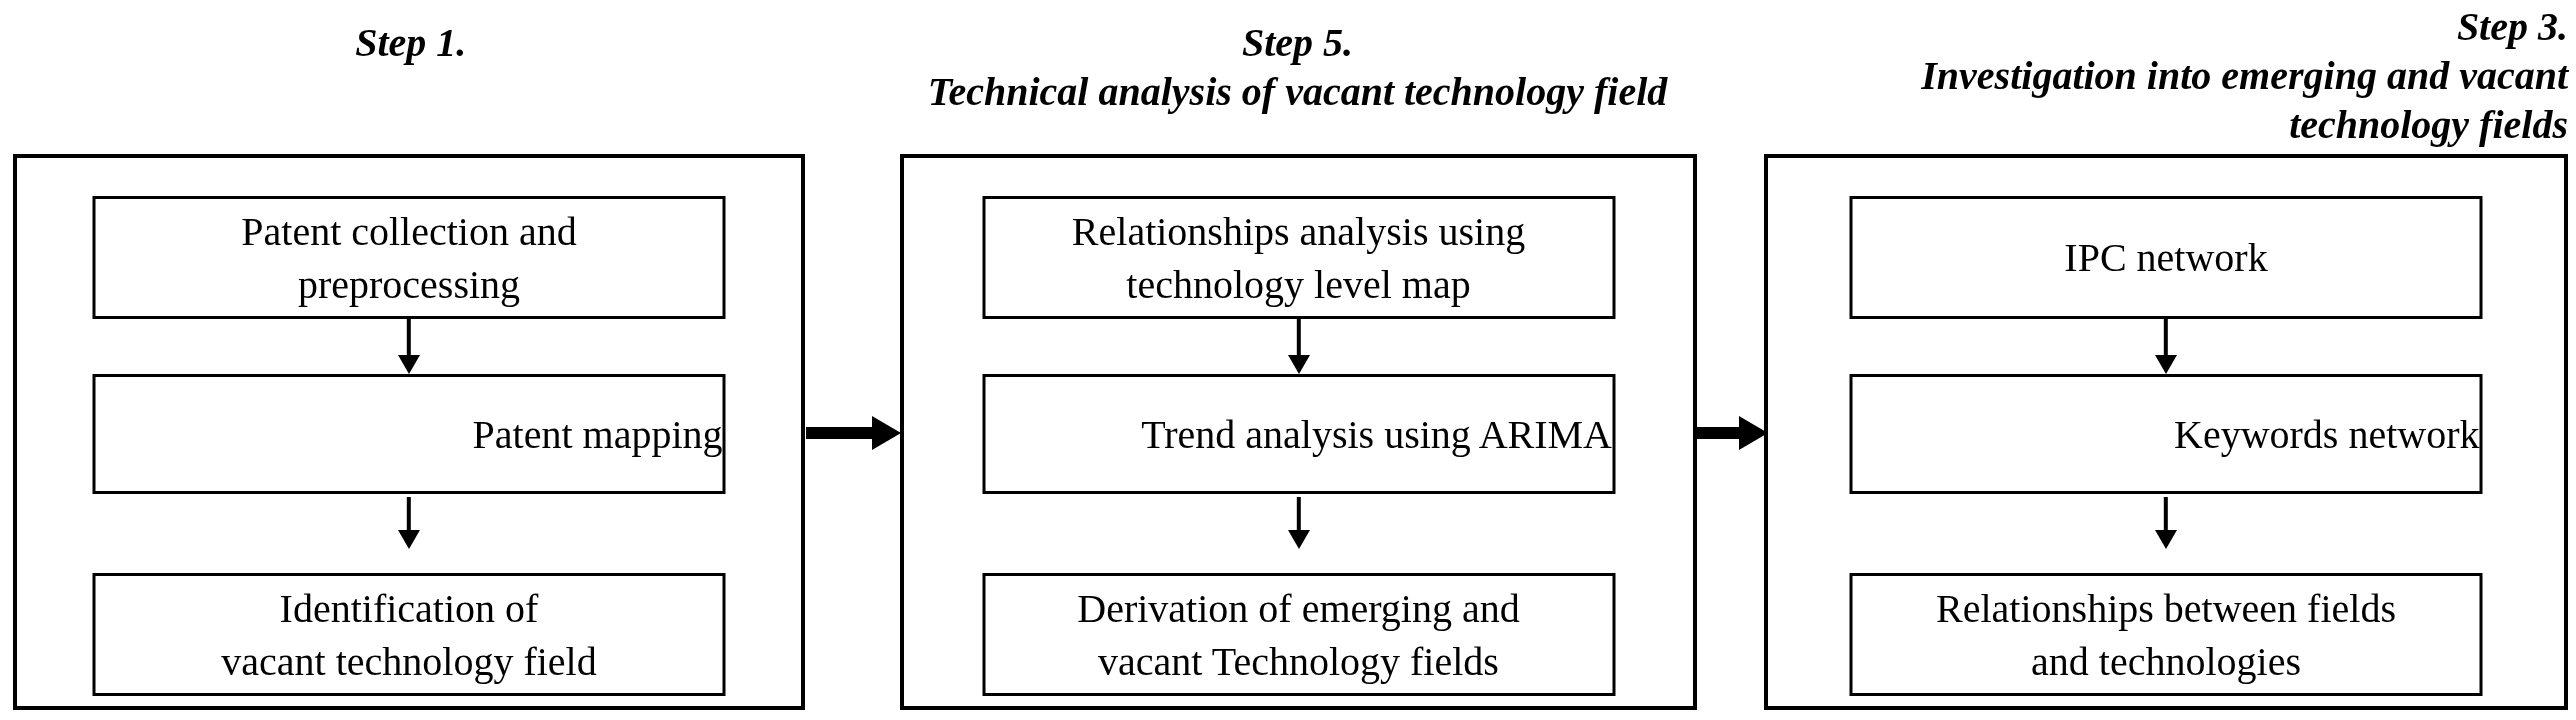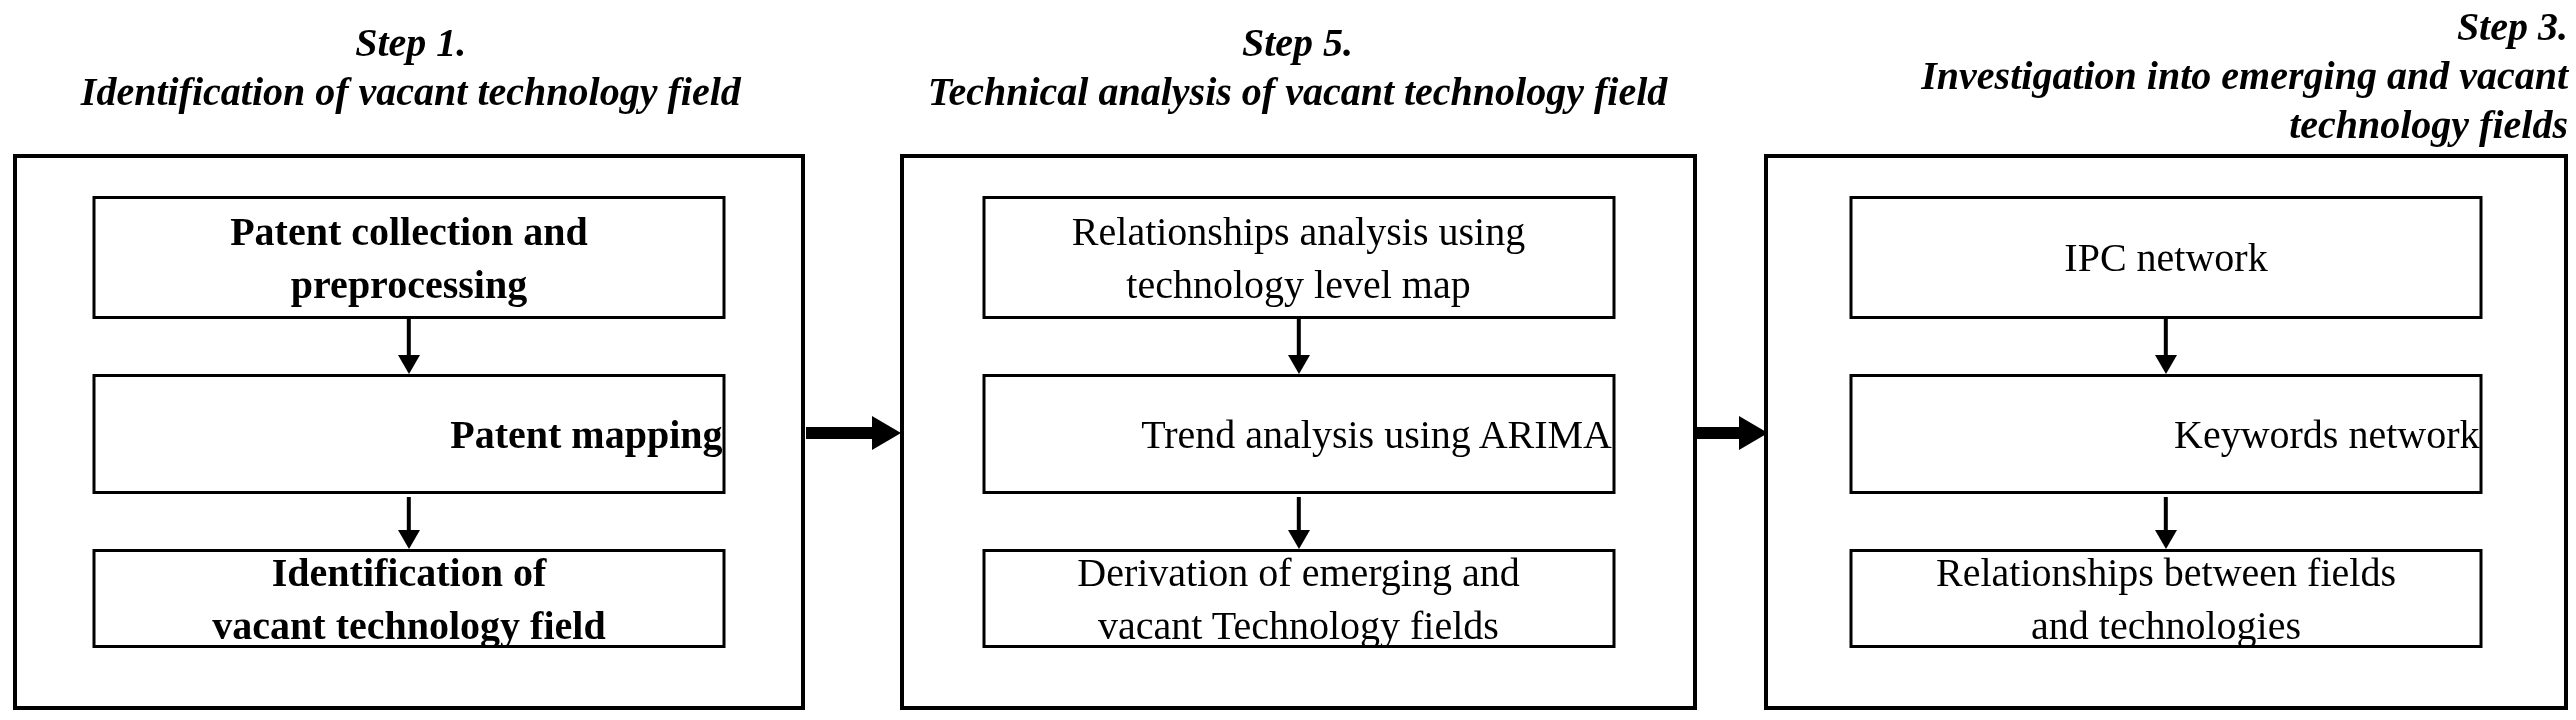--- a/index.html
+++ b/index.html
@@ -29,42 +29,42 @@
   #header-2 { left:898px; width:799px; top:17.6px; }
   #header-3 { left:1764px; width:804px; top:1.8px;text-align:right;  }
 
   
   .outer-box {
     position:absolute;
     top:154px; height:556px;
     border:4.4px solid #000;
     background:#fff;
   }
-  #outer-1 { left:13px;   width:792px;font-weight:bold; }
+  #outer-1 { left:13px;   width:792px; }
   #outer-2 { left:900px; width:797px; }
   #outer-3 { left:1764px; width:804px; }
 
   
   .inner-box {
     position:absolute;
     left:50%; transform:translateX(-50%);
     width:633px;
     border:3.5px solid #000;
     background:#fff;
     display:flex; flex-direction:column;
     align-items:center; justify-content:center;
     text-align:center;
     font-size:40px;
     line-height:53px;
     color:#000;
   }
   .inner-box .tline { white-space:nowrap; }
   .row1 { top:38px;  height:123px; }
   .row2 { top:216px; height:120px;align-items:flex-end; }
-  .row3 { top:391px; height:99px; }
+  .row3 { top:415px; height:123px; }
 
   
   .vshaft {
     position:absolute; left:50%; transform:translateX(-50%);
     width:4.4px; background:#000;
   }
   .vs1 { top:161px; height:37px; }
   .vs2 { top:339px; height:33px; }
   .vhead {
     position:absolute; left:50%; transform:translateX(-50%);
@@ -90,21 +90,20 @@
   #hhead-1 { left:872px;  }
   #hhead-2 { left:1739px; }
 </style>
 </head>
 <body>
 
 <div class="canvas">
 
   <div class="step-header" id="header-1">
     <div class="tline">Step 1.</div>
-    <div class="tline">Identification of vacant technology field</div>
 
   </div>
 
   <div class="step-header" id="header-2">
     <div class="tline">Step 5.</div>
     <div class="tline">Technical analysis of vacant technology field</div>
 
   </div>
 
   <div class="step-header" id="header-3">

